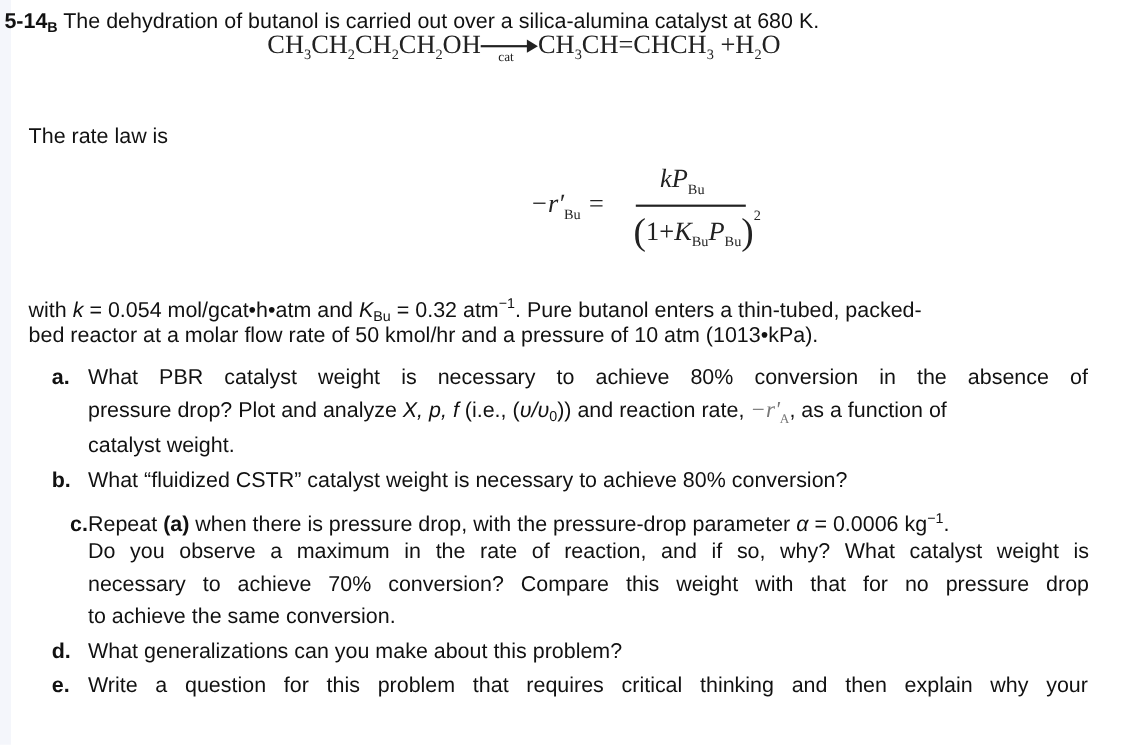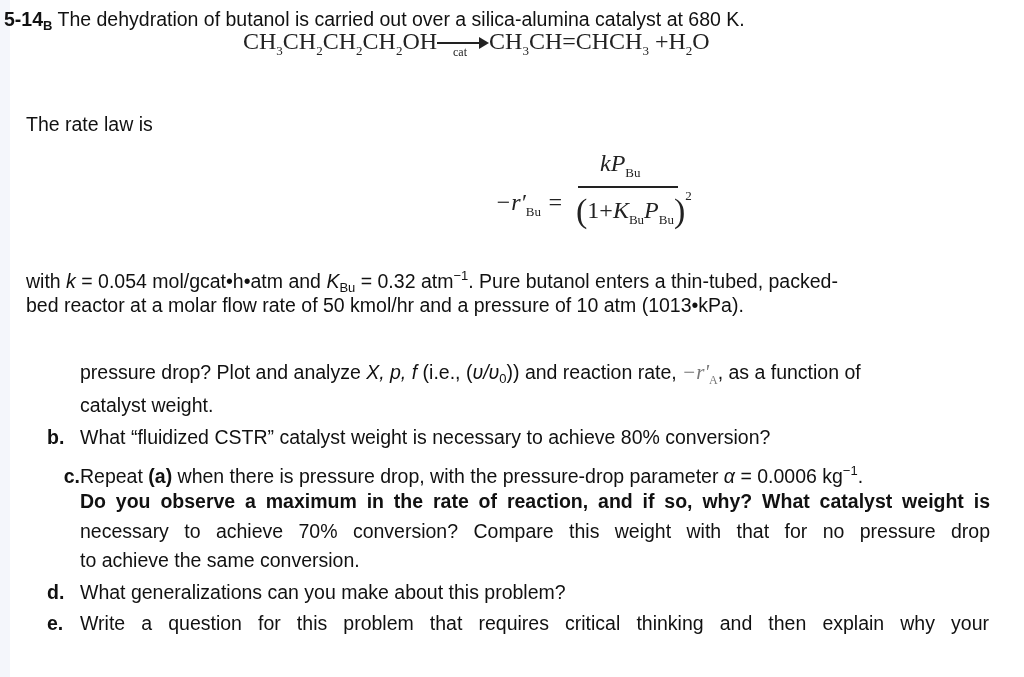--- a/index.html
+++ b/index.html
@@ -30,21 +30,21 @@
       height: 24px;
     }
     .arrow .shaft { position: absolute; left: 0; right: 6px; top: 11px; height: 1.5px; background: #222; }
     .arrow .head {
       position: absolute; right: 0; top: 6px; width: 0; height: 0;
       border-top: 6px solid transparent; border-bottom: 6px solid transparent;
       border-left: 10px solid #222;
     }
     .arrow .cat { position: absolute; left: 16px; top: 14px; font-size: 12px; }
     .rate-eq { left: 480px; top: 148px; width: 120px; height: 90px; }
-    .rate-lhs { position: absolute; left: 15px; top: 25px; white-space: nowrap; font-style: italic; margin-top: 16px; }
+    .rate-lhs { position: absolute; left: 2px; top: 25px; white-space: nowrap; font-style: italic; }
     .frac { position: absolute; left: 52px; top: 0; width: 128px; text-align: center; }
     .numer { position: absolute; left: 40px; top: 2px; white-space: nowrap; font-style: italic; }
     .fracbar { position: absolute; left: 0; top: 38px; width: 100px; height: 1.5px; background: #222; }
     .denom { position: absolute; left: -2px; top: 40px; white-space: nowrap; }
     .denom i { font-style: italic; }
     .paren { font-size: 34px; vertical-align: -4px; }
     .item { position: absolute; font-size: 19.5px; line-height: 24px; white-space: nowrap; }
     .label-letter { font-weight: bold; display: inline-block; width: 33px; }
     .item-a, .item-b, .item-c, .item-d, .item-e { left: 47px; }
     .cont { position: absolute; left: 80px; font-size: 19.5px; line-height: 24px; white-space: nowrap; }
@@ -81,33 +81,36 @@
       <span class="fracbar"></span>
       <span class="denom"><span class="paren">(</span>1+<i>K</i><sub>Bu</sub><i>P</i><sub>Bu</sub><span class="paren">)</span><sup style="vertical-align:18px;">2</sup></span>
     </div>
   </div>
 
   <div class="line" style="left:26px; top:264px;">
     <span>with </span><span class="it">k</span><span> = 0.054 mol/gcat•h•atm and </span><span class="it">K</span><span class="sub"><span>Bu</span></span><span> = 0.32 atm</span><span class="supm">−1</span><span>. Pure butanol enters a thin-tubed, packed-</span>
   </div>
   <div class="line" style="left:26px; top:293px;">bed reactor at a molar flow rate of 50 kmol/hr and a pressure of 10 atm (1013•kPa).</div>
 
+  <div class="item item-a" style="top:331px;">
+    <span class="label-letter">a.</span><span class="just" style="display:inline-block; width:909px; vertical-align:top;">What PBR catalyst weight is necessary to achieve 80% conversion in the absence of</span>
+  </div>
   <div class="cont" style="top:360px;">
     <span>pressure drop? Plot and analyze </span><span class="it">X, p, f</span><span> (i.e., (</span><span class="it">υ/υ</span><span class="sub">0</span><span>)) and reaction rate, </span><span class="serif-r"><span>−r'</span><sub>A</sub></span><span>, as a function of</span>
   </div>
   <div class="cont" style="top:393px;">catalyst weight.</div>
 
   <div class="item item-b" style="top:425px;">
     <span class="label-letter">b.</span><span>What “fluidized CSTR” catalyst weight is necessary to achieve 80% conversion?</span>
   </div>
 
   <div class="item item-c" style="top:459px;text-align:right;">
     <span class="label-letter">c.</span><span>Repeat </span><span class="b">(a)</span><span> when there is pressure drop, with the pressure-drop parameter </span><span class="it">α</span><span> = 0.0006 kg</span><span class="supm">−1</span><span>.</span>
   </div>
-  <div class="cont" style="top:489px;font-weight:bold;">
+  <div class="cont" style="top:489px;">
       <span class="just">Do you observe a maximum in the rate of reaction, and if so, why? What catalyst weight is</span>
     </div>
   <div class="cont" style="top:519px;">
       <span class="just">necessary to achieve 70% conversion? Compare this weight with that for no pressure drop</span>
     </div>
   <div class="cont" style="top:548px;">to achieve the same conversion.</div>
 
   <div class="item item-e" style="top:611px;">
     <span class="label-letter">e.</span><span class="just" style="display:inline-block; width:909px; vertical-align:top;">Write a question for this problem that requires critical thinking and then explain why your</span>
   </div>

